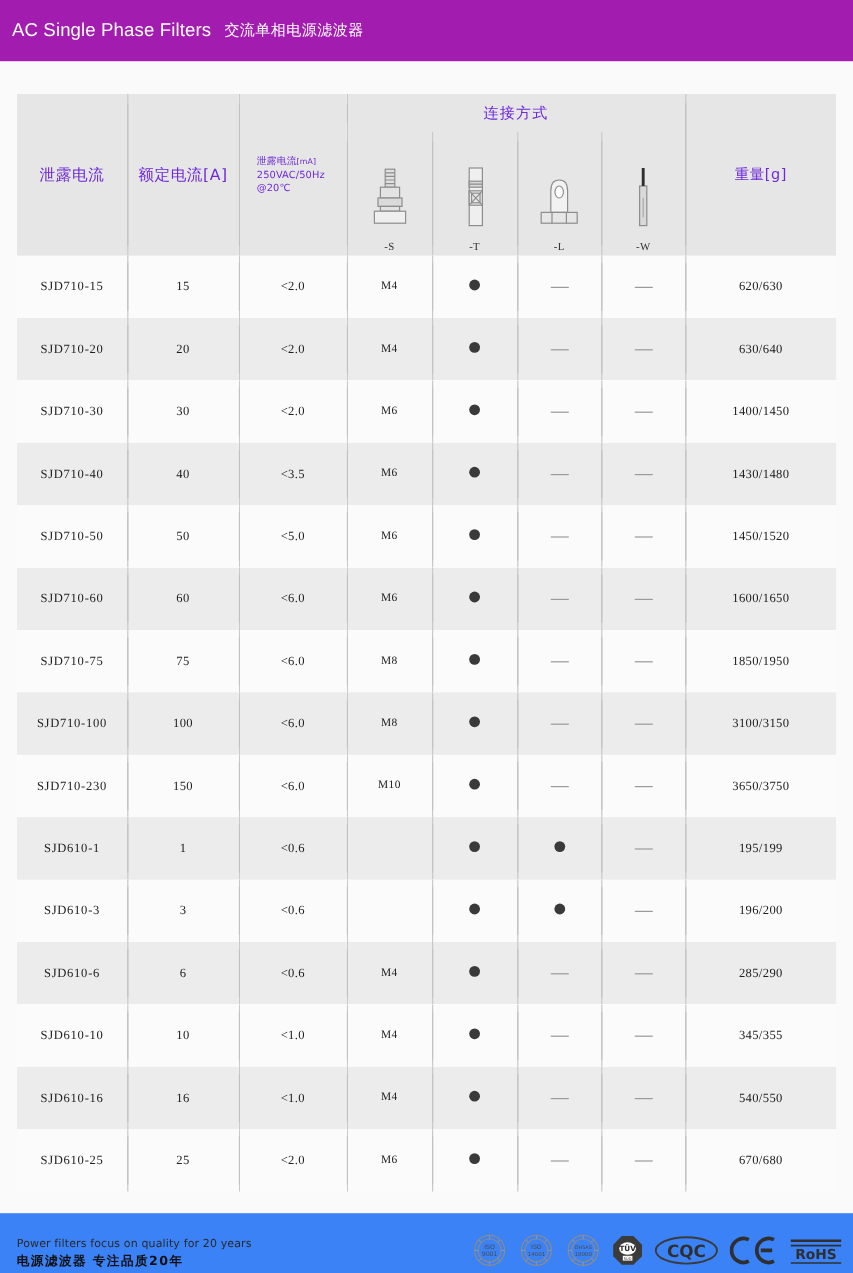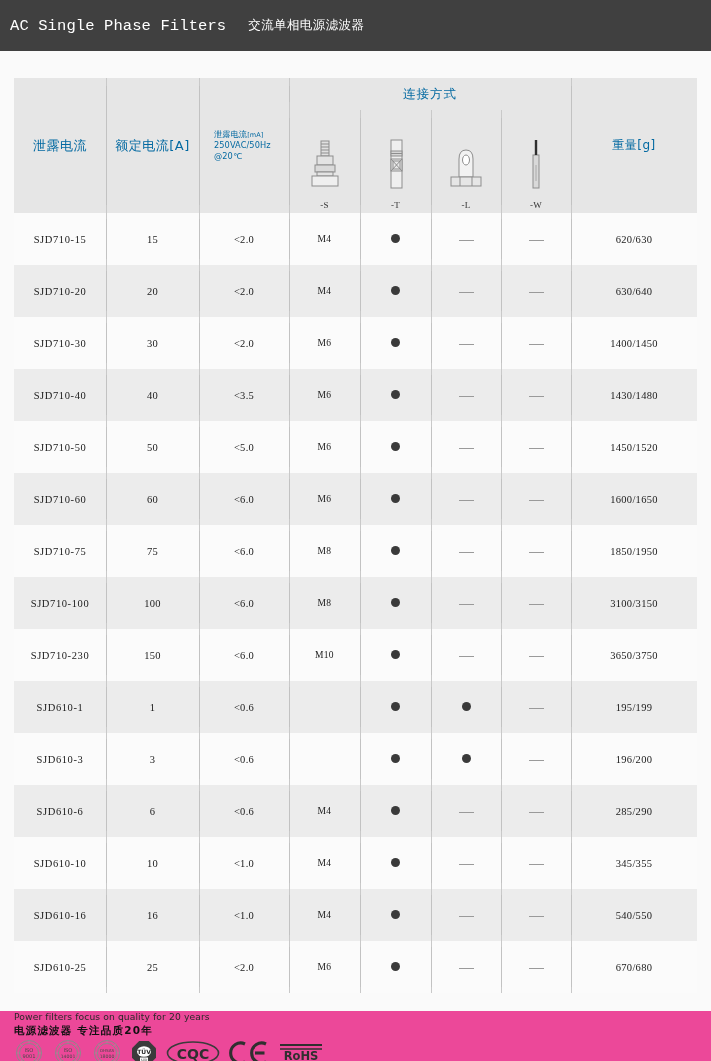--- a/index.html
+++ b/index.html
@@ -6,26 +6,25 @@
   html, body {
     width: 711px; height: 1061px;
     background: #fafafa;
     font-family: "Liberation Sans", sans-serif;
     overflow: hidden;
   }
 
   
   .banner {
     height: 51px;
-    background: #404040;
+    background: #a21caf;
     display: flex;
     align-items: center;
     padding-left: 10px;
-    gap: 22px;
-    font-family: Liberation Mono, monospace;
+    gap: 11px;
   }
   .banner-en {
     color: #ffffff;
     font-size: 15.5px;
     letter-spacing: 0.1px;
     white-space: nowrap;
   }
   .banner-cn {
     color: #ffffff;
     font-size: 12.5px;
@@ -53,21 +52,21 @@
 
   
   td.sep, th.sep { box-shadow: inset 1px 0 0 #c9c9c9; }
 
   
   thead tr.grp th {
     background: #e6e6e6;
     height: 32px;
     font-family: "DejaVu Sans", sans-serif;
     font-size: 12.5px;
-    color: #0369a1;
+    color: #6d28d9;
     letter-spacing: 1px;
   }
   thead tr.main th {
     background: #e6e6e6;
     height: 103px;
     color: #1a1a1a;
   }
   .h-cn {
     font-family: "DejaVu Sans", sans-serif;
     font-size: 13px;
@@ -144,25 +143,25 @@
     width: 1px;
     background: #c2c2c2;
   }
   thead .vrule { top: 8px; bottom: 8px; }
 
   
   .footer {
     position: absolute;
     left: 0; right: 0; bottom: 0;
     height: 50px;
-    background: #ec4899;
+    background: #3b82f6;
     display: flex;
+    align-items: flex-end;
     justify-content: space-between;
     padding: 0 8px 3px 14px;
-    flex-direction: column;
   }
   .foot-text { line-height: 1.35; }
   .foot-en {
     font-family: "DejaVu Sans", sans-serif;
     font-size: 9.2px;
     color: #2a2a2a;
     letter-spacing: 0.1px;
   }
   .foot-cn {
     font-family: "DejaVu Sans", sans-serif;

